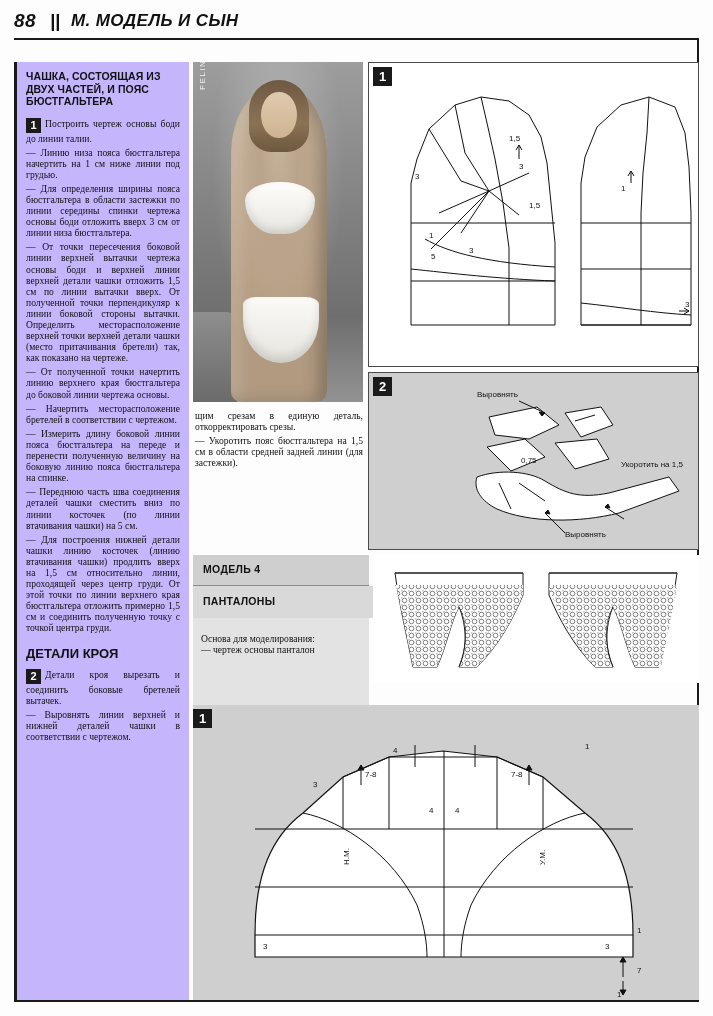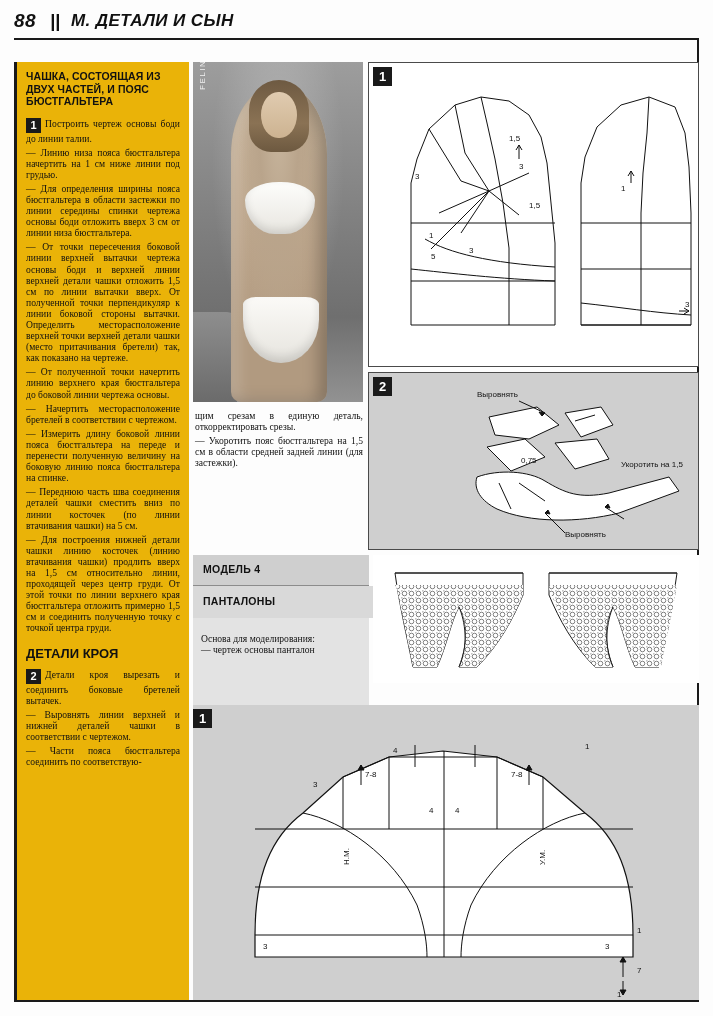--- a/index.html
+++ b/index.html
@@ -78,21 +78,21 @@
     height: 964px;
     background: #1a1a1a;
   }
 
   
   .col-left {
     position: absolute;
     left: 14px; top: 62px;
     width: 175px;
     height: 938px;
-    background: #eab308;
+    background: #c4b5fd;
     border-left: 3px solid #1a1a1a;
     box-sizing: border-box;
     padding: 8px 9px 0 9px;
   }
   .col-left h2 {
     font-family: "Liberation Sans", sans-serif;
     font-size: 10.5px;
     font-weight: bold;
     line-height: 12.5px;
     margin: 0 0 10px 0;
@@ -285,21 +285,21 @@
   }
 </style>
 </head>
 <body>
 
 <div class="page">
 
   <div class="header">
     <div class="page-number">88</div>
     <div class="header-sep">||</div>
-    <div class="header-title">М. ДЕТАЛИ И СЫН</div>
+    <div class="header-title">М. МОДЕЛЬ И СЫН</div>
   </div>
   <div class="header-rule"></div>
   <div class="footer-rule"></div>
   <div class="right-rule"></div>
 
   <div class="col-left">
     <h2>ЧАШКА, СОСТОЯЩАЯ ИЗ ДВУХ ЧАСТЕЙ, И ПОЯС БЮСТГАЛЬТЕРА</h2>
 
     <p class="para first-line-badge">
       <span class="step-badge">1</span><span>Построить чертеж основы боди до линии талии.</span>
@@ -312,21 +312,20 @@
     <p class="para">— Измерить длину боковой линии пояса бюстгальтера на переде и перенести полученную величину на боковую линию пояса бюстгальтера на спинке.</p>
     <p class="para">— Переднюю часть шва соединения деталей чашки сместить вниз по линии косточек (по линии втачивания чашки) на 5 см.</p>
     <p class="para">— Для построения нижней детали чашки линию косточек (линию втачивания чашки) продлить вверх на 1,5 см относительно линии, проходящей через центр груди. От этой точки по линии верхнего края бюстгальтера отложить примерно 1,5 см и соединить полученную точку с точкой центра груди.</p>
 
     <h3>ДЕТАЛИ КРОЯ</h3>
 
     <p class="para first-line-badge">
       <span class="step-badge">2</span><span>Детали кроя вырезать и соединить боковые бретелей вытачек.</span>
     </p>
     <p class="para">— Выровнять линии верхней и нижней деталей чашки в соответствии с чертежом.</p>
-    <p class="para">— Части пояса бюстгальтера соединить по соответствую-</p>
   </div>
 
   <div class="photo">
     <div class="ph-bg"></div>
     <div class="ph-chair"></div>
     <div class="ph-body"></div>
     <div class="ph-hair"></div>
     <div class="ph-face"></div>
     <div class="ph-bra"></div>
     <div class="ph-brief"></div>

